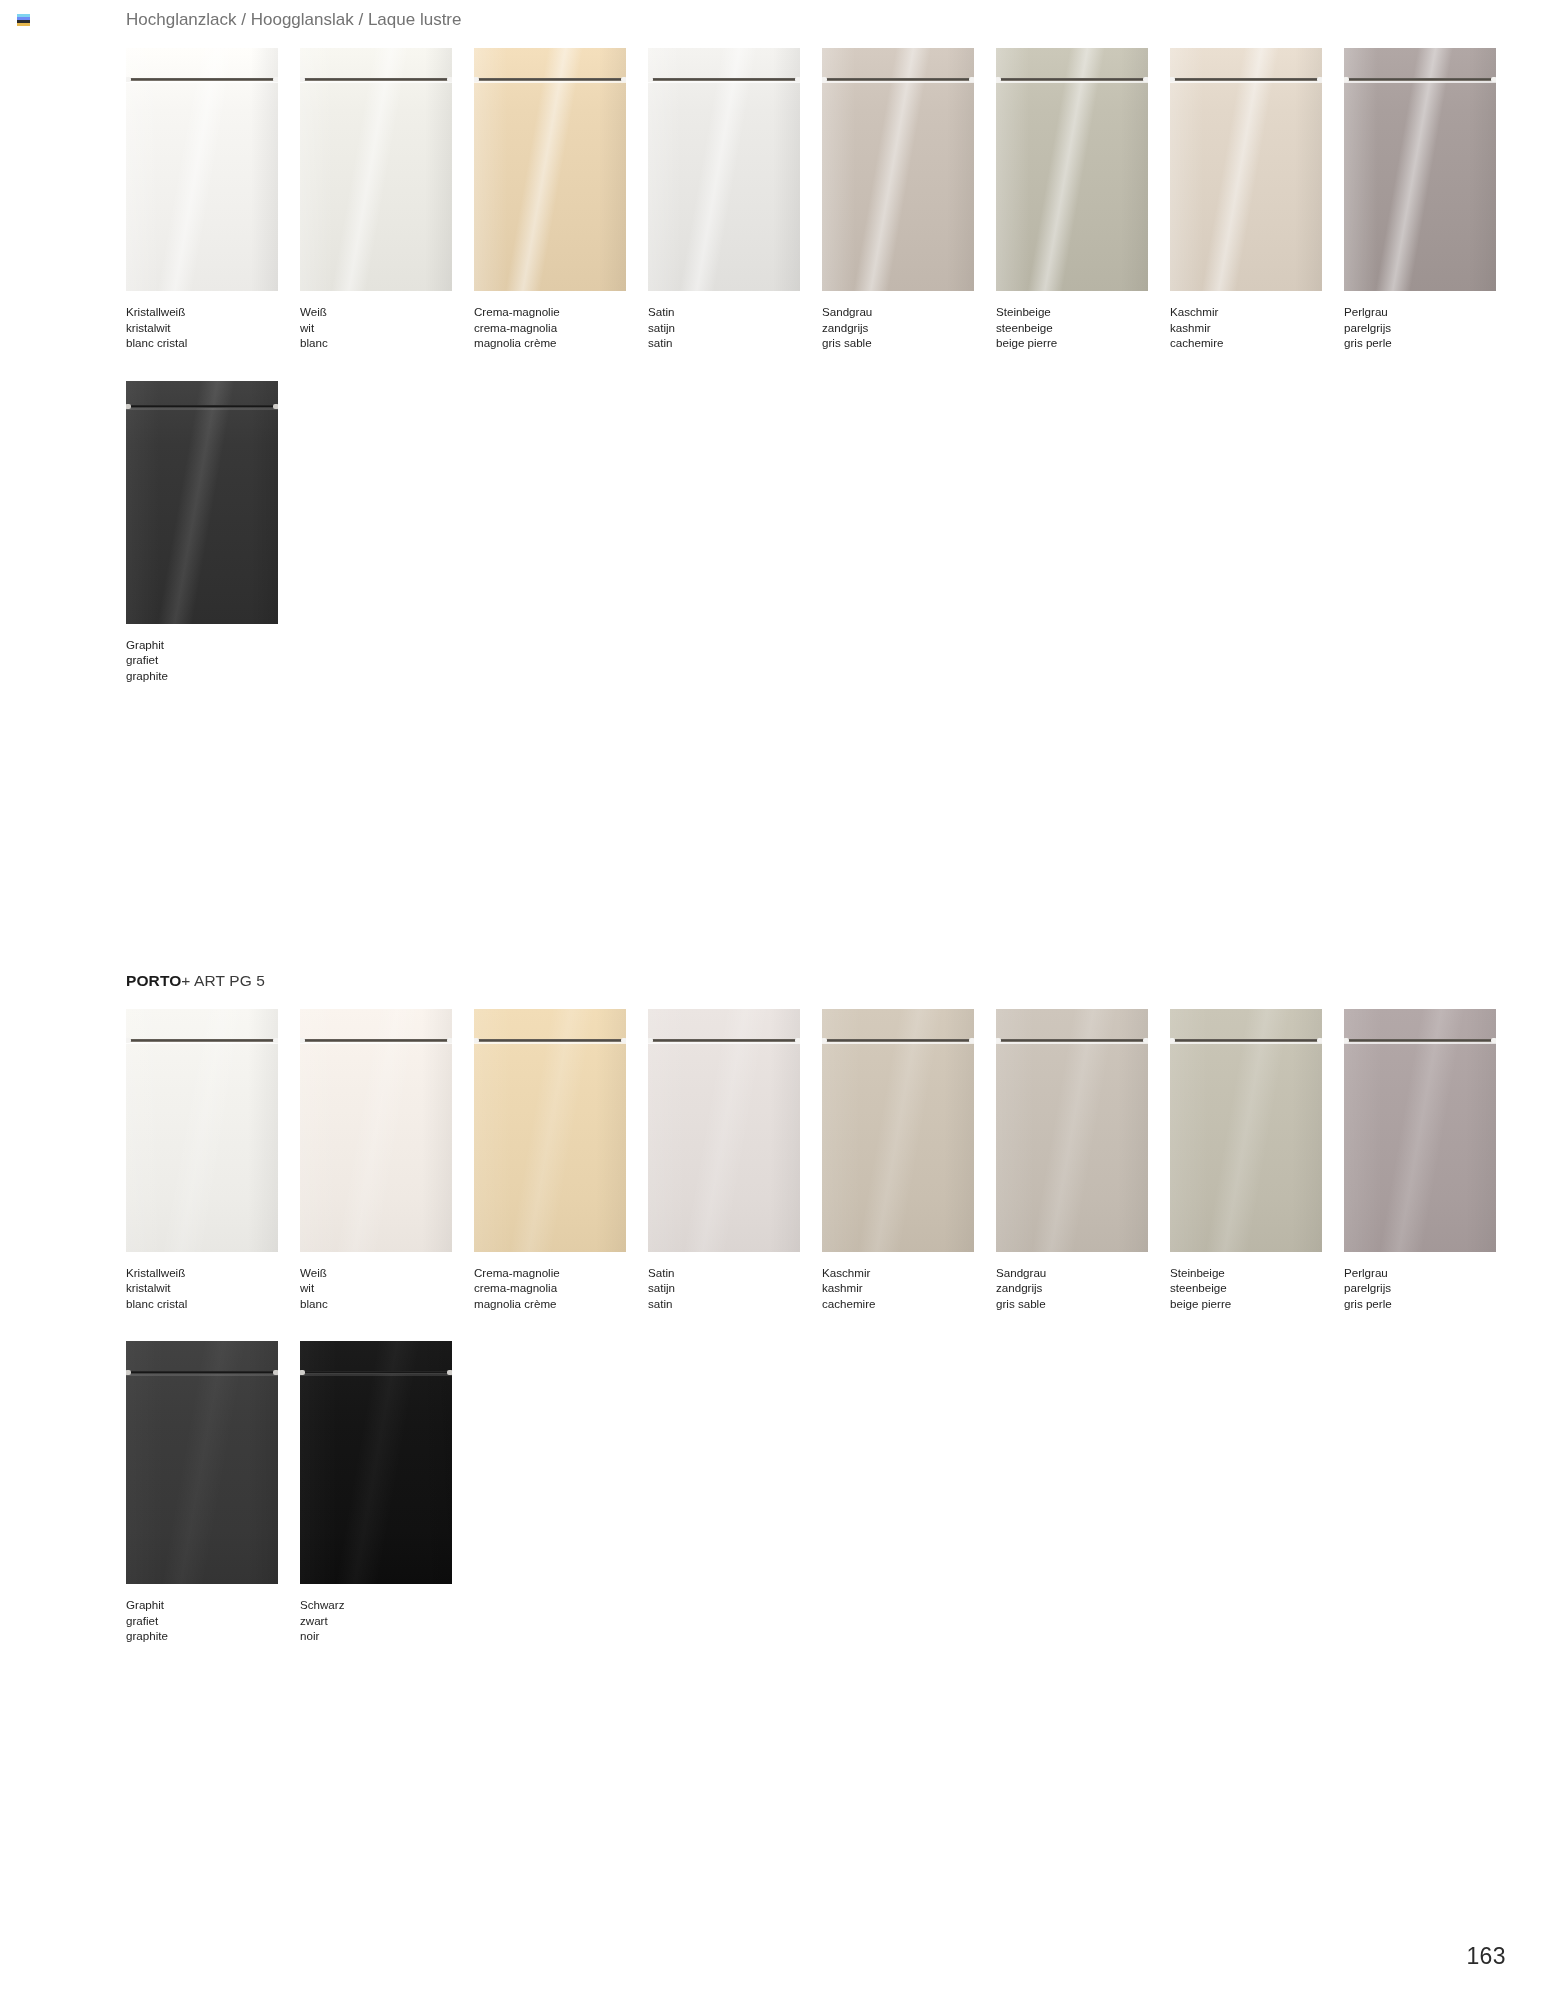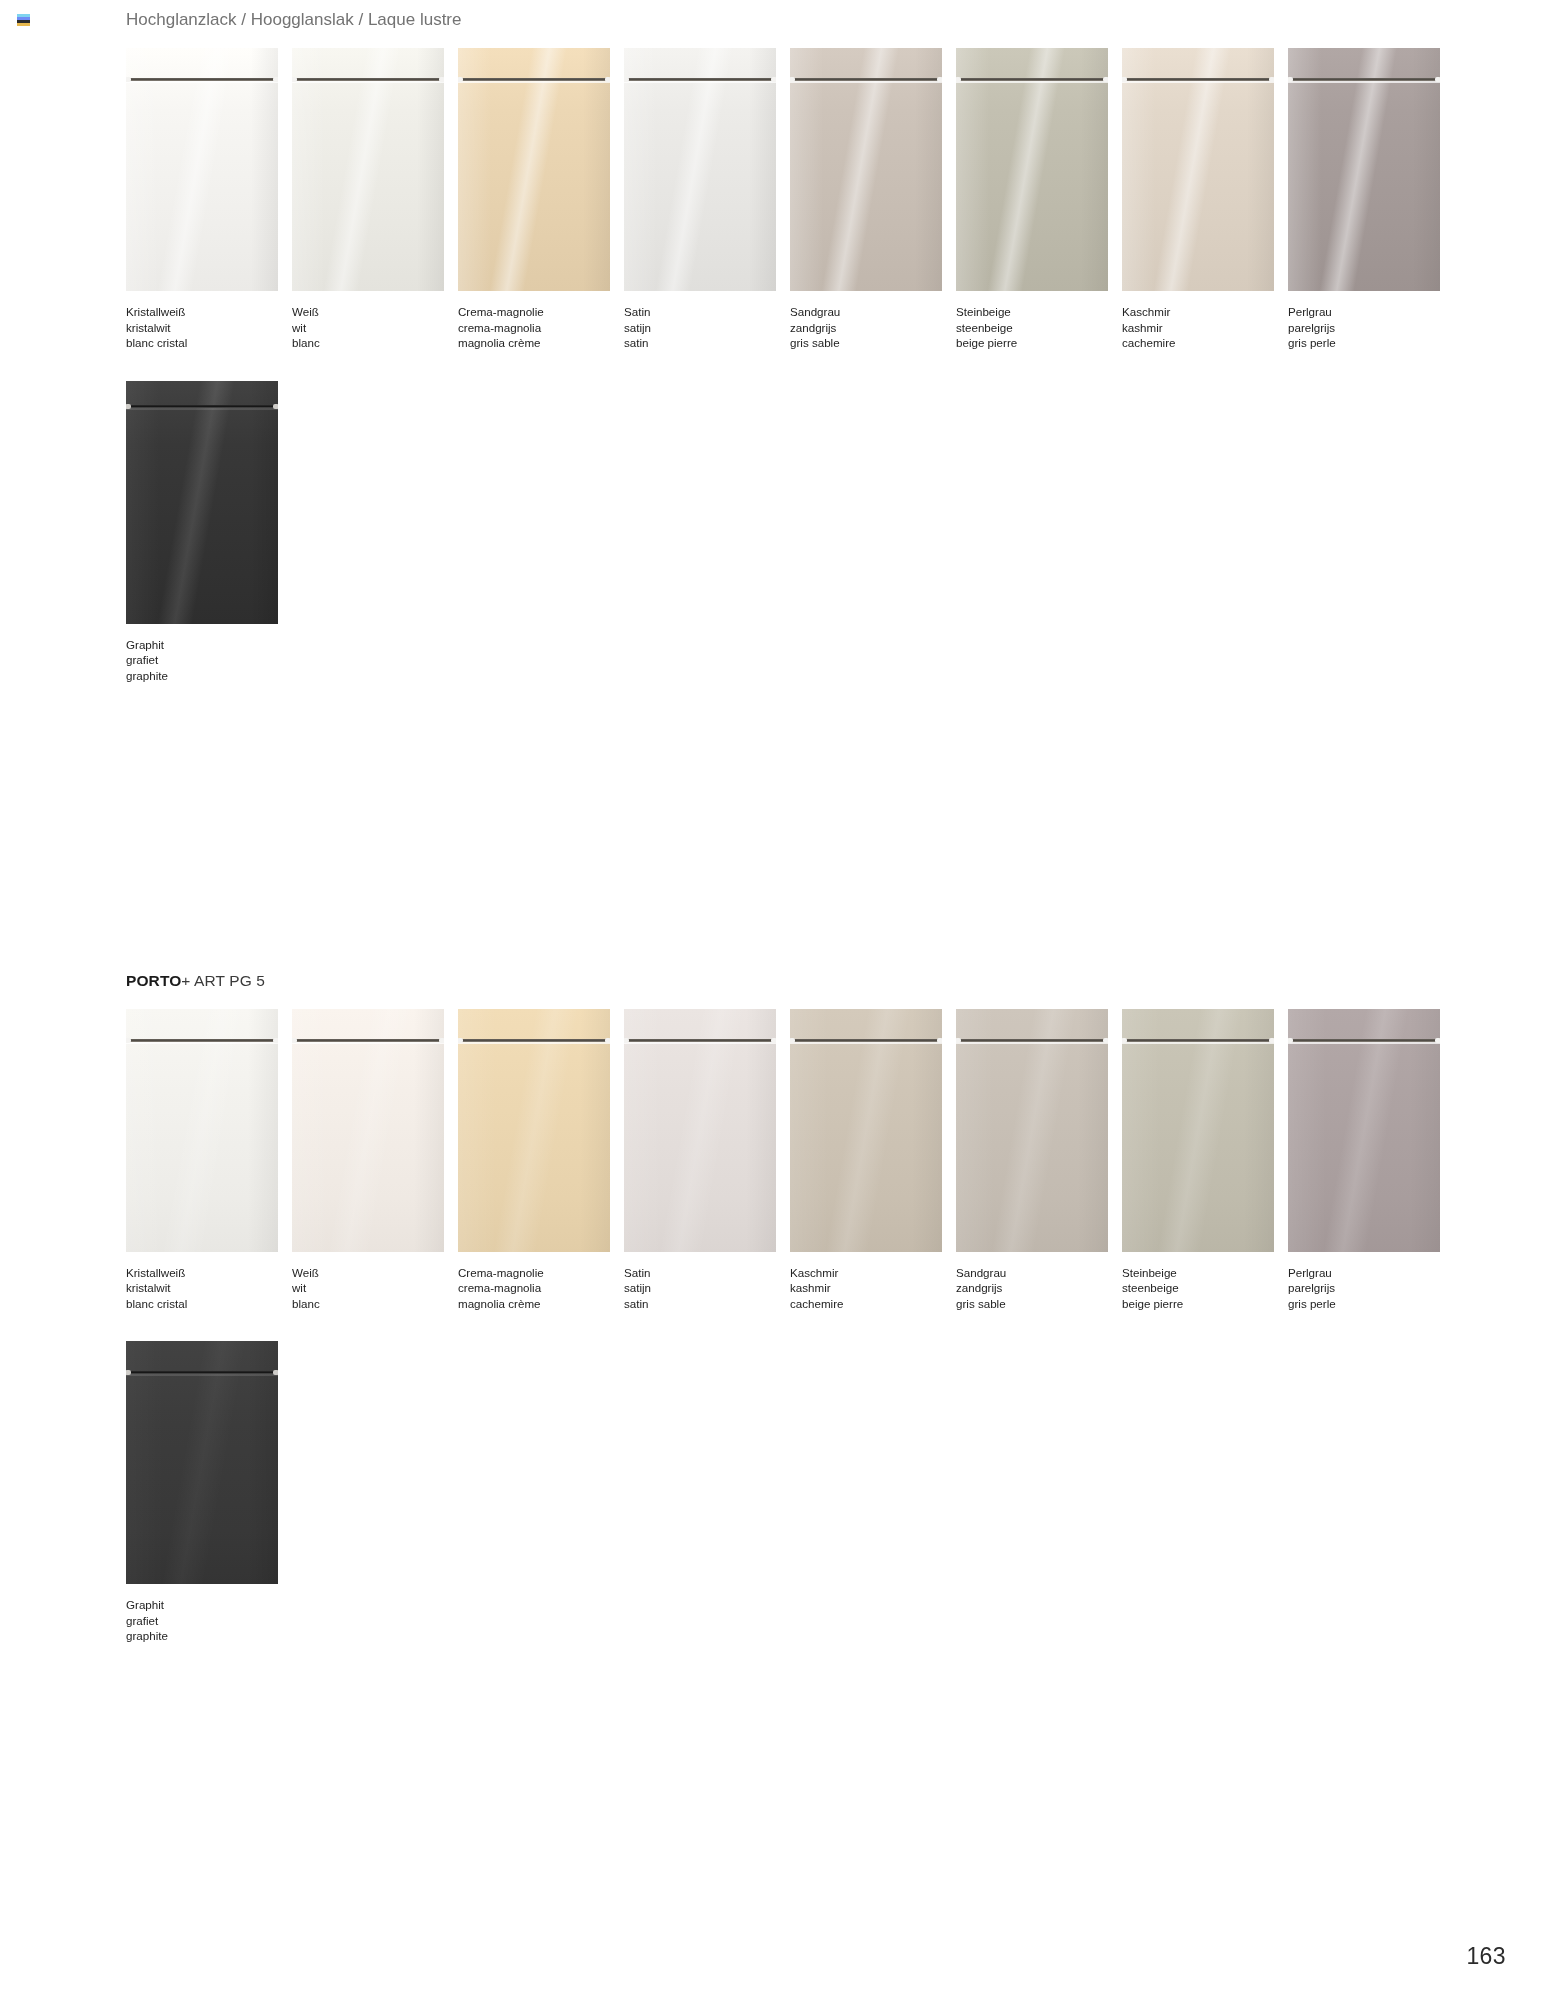--- a/index.html
+++ b/index.html
@@ -59,21 +59,21 @@
     line-height: 1;
     white-space: nowrap;
   }
 
   
   .row {
     position: relative;
     margin-top: 20px;
     padding-left: 126px;
     display: flex;
-    gap: 1px;
+    gap: 9px;
   }
   .cell { width: 165px; position: relative; }
 
   .panel {
     width: 152px;
     height: 243px;
     position: relative;
     overflow: hidden;
     background: #eee;
   }
@@ -486,16 +486,34 @@
             <div class="capL"></div>
             <div class="capR"></div>
           </div>
         </div>
         <div class="caption">
           <span class="l1">Graphit</span>
           <span class="l2">grafiet</span>
           <span class="l3">graphite</span>
         </div>
       </div>
+      <div class="cell">
+        <div class="panel tall dark">
+          <div class="base" style="background: rgb(21, 21, 21);"></div>
+          <div class="vgrad" style="background: linear-gradient(rgb(27, 27, 27) 0%, rgb(21, 21, 21) 34%, rgb(17, 17, 17) 78%, rgb(13, 13, 13) 100%);"></div>
+          <div class="sheen" style="background: linear-gradient(100deg, rgba(255, 255, 255, 0) 40%, rgba(255, 255, 255, 0.035) 50%, rgba(255, 255, 255, 0) 62%), linear-gradient(90deg, rgba(255, 255, 255, 0.03) 0%, rgba(255, 255, 255, 0) 25%), linear-gradient(270deg, rgba(0, 0, 0, 0.1) 0%, rgba(0, 0, 0, 0) 20%);"></div>
+          <div class="groove" style="top: 28px;">
+            <div class="bar"></div>
+            <div class="lip"></div>
+            <div class="capL"></div>
+            <div class="capR"></div>
+          </div>
+        </div>
+        <div class="caption">
+          <span class="l1">Schwarz</span>
+          <span class="l2">zwart</span>
+          <span class="l3">noir</span>
+        </div>
+      </div>
     </div>
 </div>
 
 <div id="page-number">163</div>
 
 </body></html>

